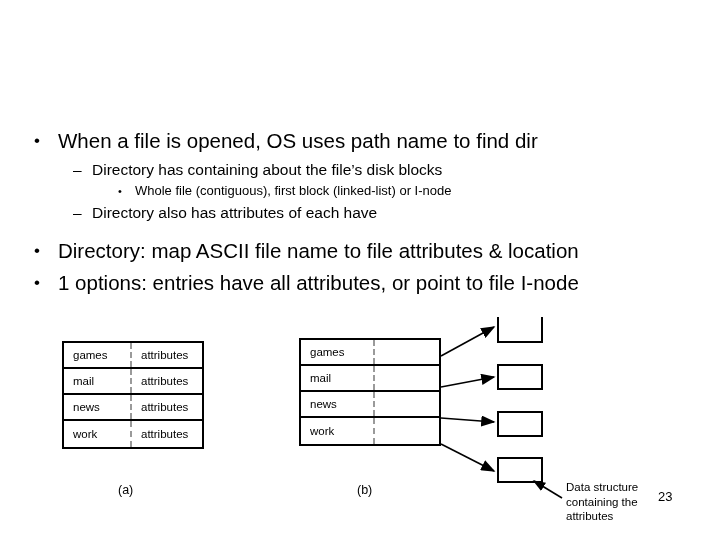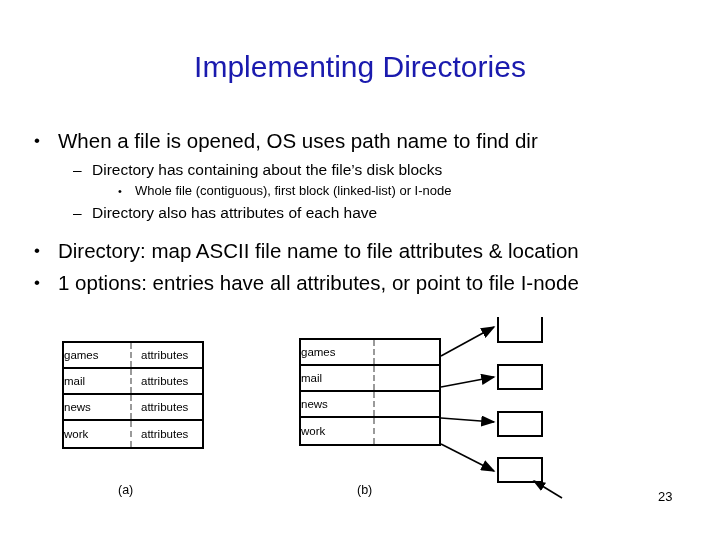--- a/index.html
+++ b/index.html
@@ -124,20 +124,21 @@
     position: relative;
   }
   .dtable .row:last-child {
     border-bottom: none;
     border-radius: 9px;
   }
   .dtable .cell-name {
     box-sizing: border-box;
     display: flex;
     align-items: center;
+    padding-left: 9px;
     color: #000;
   }
   .dtable .cell-attr {
     box-sizing: border-box;
     display: flex;
     align-items: center;
     padding-left: 9px;
     color: #000;
     border-left: 2px dashed #9a9a9a;
   }
@@ -193,21 +194,20 @@
     left: 0; top: 0;
     width: 720px; height: 540px;
     pointer-events: none;
   }
 </style>
 </head>
 <body>
 
 <div id="slide">
 
-  <div class="slide-title">Implementing Directories</div>
 
   <div class="body">
 
     <div class="bl lvl1">
       <span class="mark">•</span>
       <span class="txt">When a file is opened, OS uses path name to find dir</span>
     </div>
 
     <div class="bl lvl2">
       <span class="mark">–</span>
@@ -295,18 +295,19 @@
         <line x1="441" y1="387" x2="494" y2="377" marker-end="url(#ah)"></line>
         <line x1="441" y1="418" x2="494" y2="422" marker-end="url(#ah)"></line>
         <line x1="441" y1="444" x2="494" y2="471" marker-end="url(#ah)"></line>
         <line x1="562" y1="498" x2="534" y2="481" marker-end="url(#ah2)"></line>
       </g>
     </svg>
 
     <div class="subcap" id="cap-a">(a)</div>
     <div class="subcap" id="cap-b">(b)</div>
 
+    <div class="datacap">Data structure containing the attributes</div>
 
   </div>
 
   <div class="slide-number">23</div>
 
 </div>
 
 </body></html>

